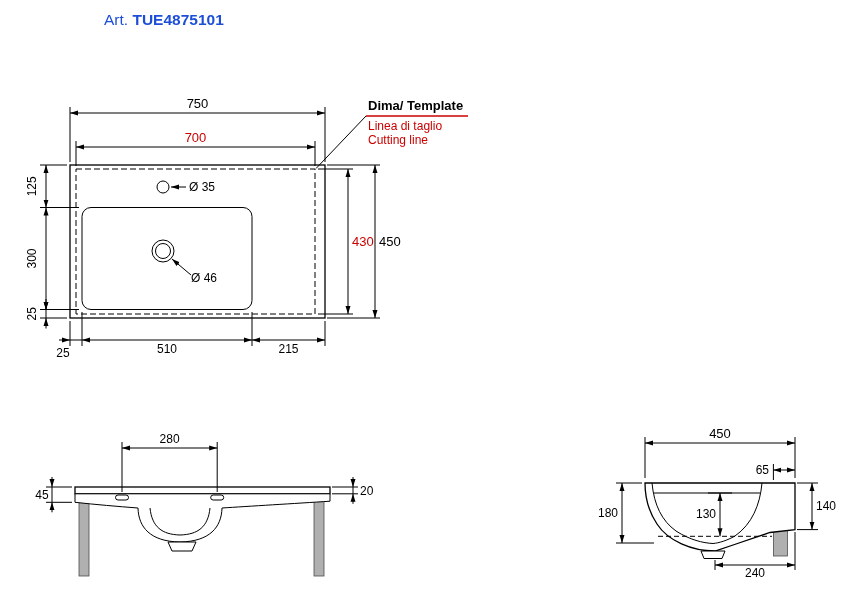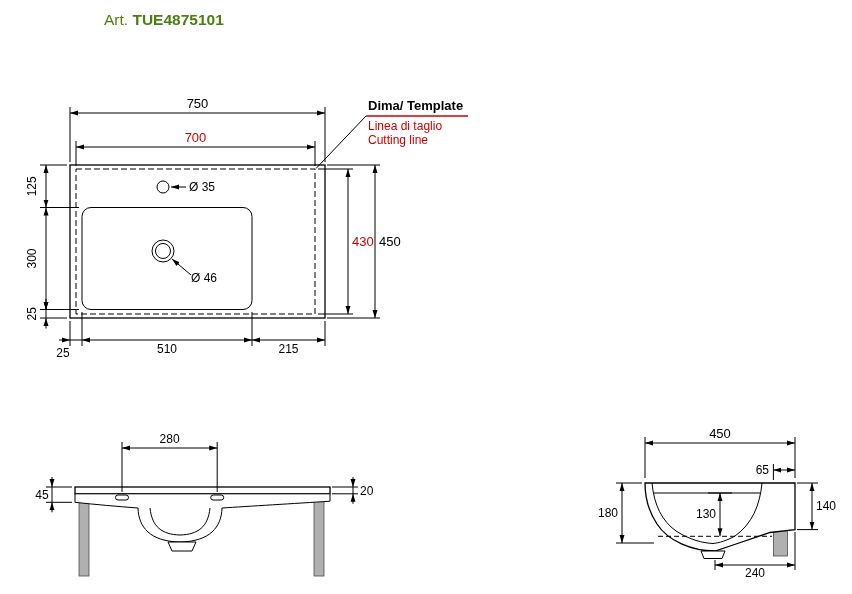--- a/index.html
+++ b/index.html
@@ -1,18 +1,18 @@
 <!DOCTYPE html>
 <html style="--red: #cc0000; --gray: #b0b0b0; --line: #000000;"><head>
 <meta charset="utf-8">
 <style>
   *{box-sizing:border-box}
   html,body{margin:0;padding:0;background:#fff}
   .stage{position:relative;width:852px;height:594px;background:#fff;font-family:"Liberation Sans",sans-serif;overflow:hidden}
-  .title{position:absolute;left:104px;top:11px;font-size:15.5px;color:#4d7c0f}
+  .title{position:absolute;left:104px;top:11px;font-size:15.5px;color:#1d4ed8}
   .title .code{font-weight:700}
   svg{position:absolute;left:0;top:0}
   text{font-family:"Liberation Sans",sans-serif;font-size:12px;fill:#000}
   text.big{font-size:13px}
   text.bold{font-weight:700}
   text.red-t{fill:var(--red,#cc0000)}
   .k{stroke:#000;stroke-width:1;fill:none}
   .outline{stroke:#000;stroke-width:1.3;fill:#fff}
   .thin-outline{stroke:#000;stroke-width:1;fill:#fff}
   .nofill{stroke:#000;stroke-width:1;fill:none}

